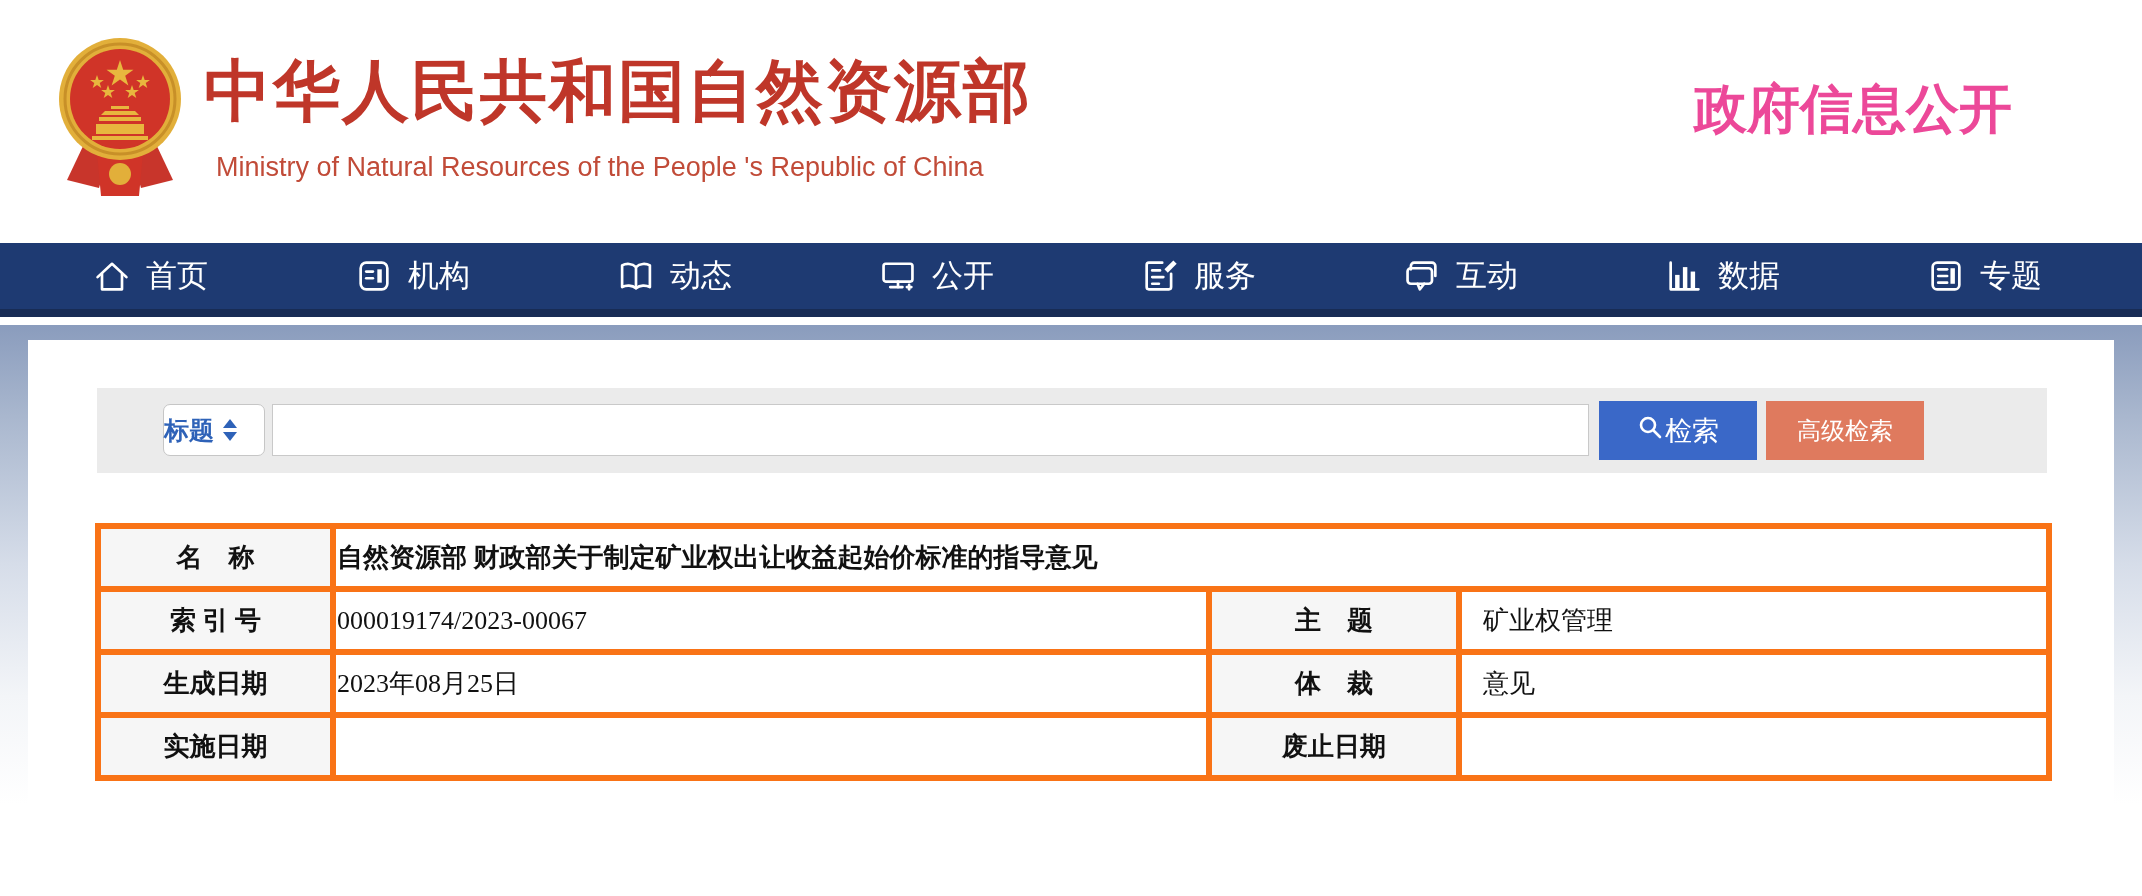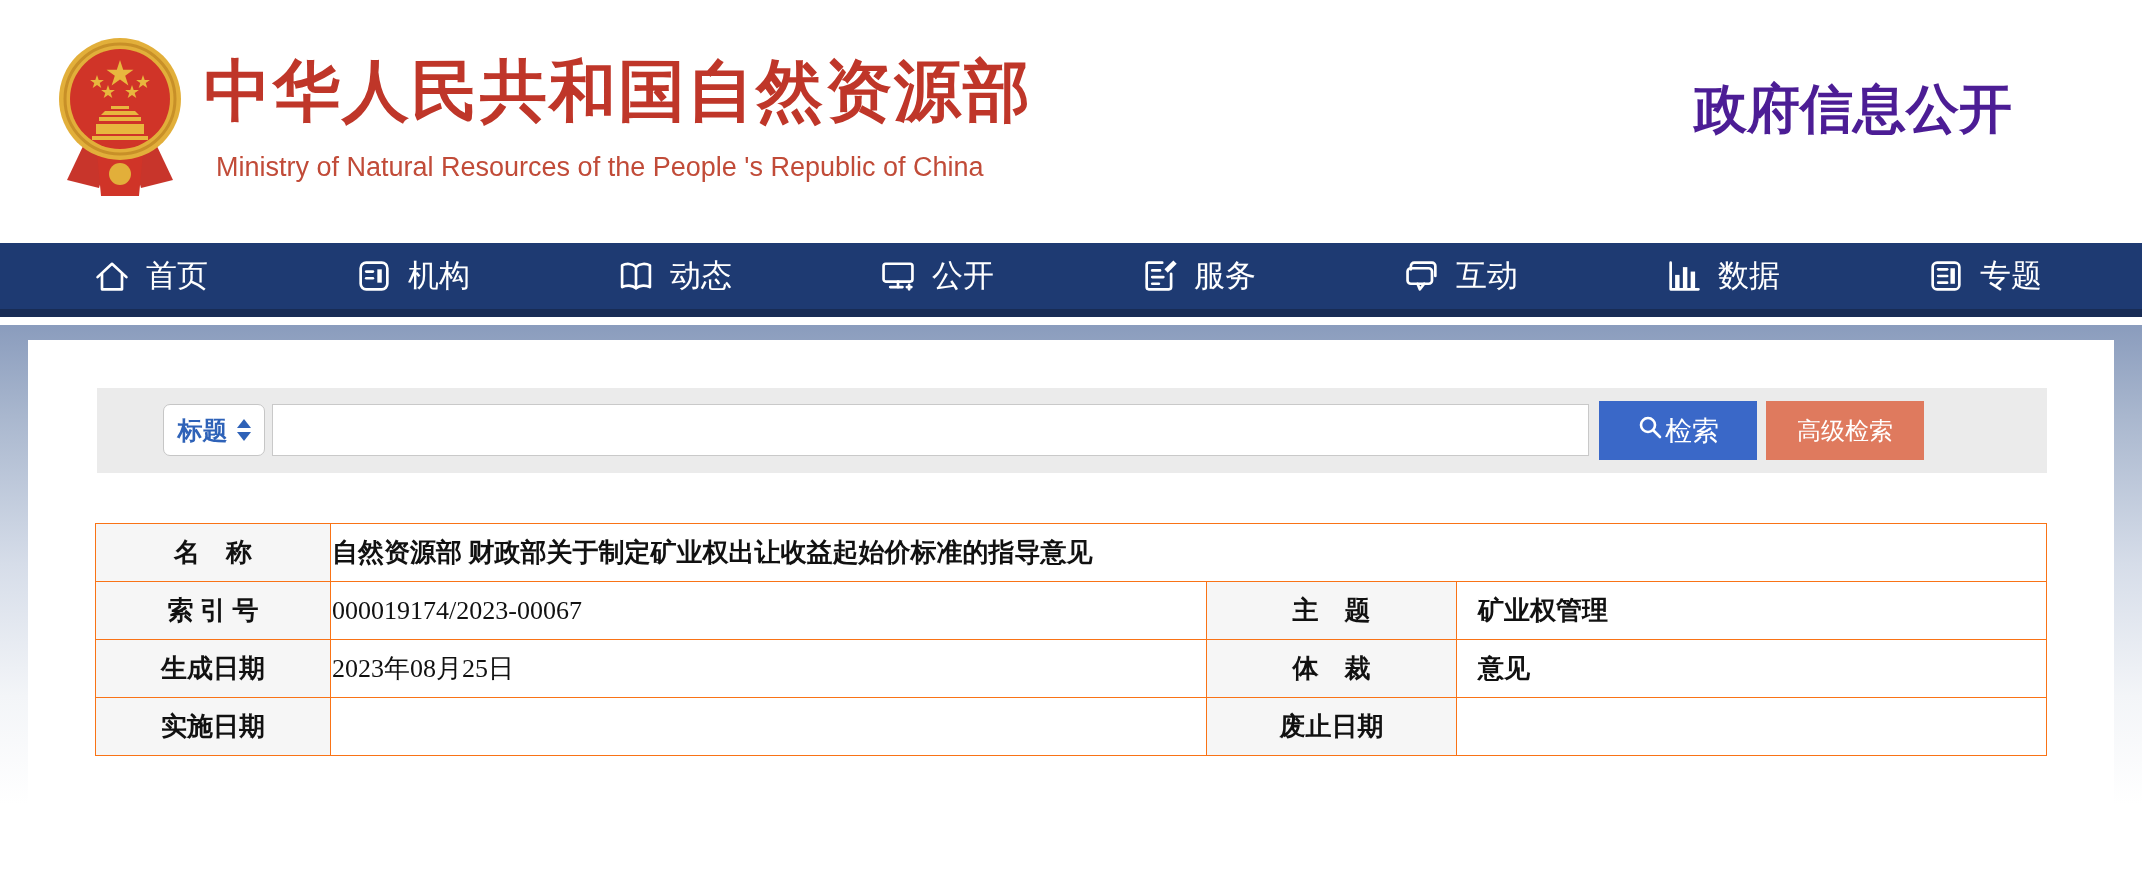--- a/index.html
+++ b/index.html
@@ -5,53 +5,53 @@
   html,body{margin:0;padding:0;}
   body{
     width:2142px;height:896px;position:relative;overflow:hidden;background:#fff;
     font-family:"Liberation Sans","DejaVu Sans",sans-serif;
   }
   
   .header{position:absolute;top:0;left:0;width:2142px;height:243px;background:#fff;}
   .emblem{position:absolute;left:54px;top:34px;width:132px;height:168px;}
   .title-cn{position:absolute;left:204px;top:46px;font-size:67px;font-weight:bold;color:#bf3629;letter-spacing:2px;white-space:nowrap;}
   .title-en{position:absolute;left:216px;top:152px;font-size:27px;color:#c14b38;white-space:nowrap;}
-  .section-title{position:absolute;left:1694px;top:74px;font-size:53px;font-weight:bold;color:#4c1d95;
+  .section-title{position:absolute;left:1694px;top:74px;font-size:53px;font-weight:bold;color:#ec4899;
     font-family:"Liberation Serif","DejaVu Serif",serif;white-space:nowrap;}
   
   .navbar{position:absolute;top:243px;left:0;width:2142px;height:74px;background:#1e3a72;
     border-bottom:8px solid #182c55;display:flex;align-items:center;justify-content:space-between;
     padding:0 100px 0 92px;box-sizing:border-box;}
   .nav-item{display:flex;align-items:center;gap:14px;color:#fff;font-size:31px;text-decoration:none;cursor:pointer;white-space:nowrap;}
   .nav-item svg{display:block;}
   
   .lower{position:absolute;top:325px;left:0;width:2142px;height:571px;
     background:linear-gradient(180deg,#8a9cbd 0%,#a9b7ce 16%,#d6dde9 42%,#f3f5f8 65%,#ffffff 84%);}
   .panel{position:absolute;left:28px;top:15px;width:2086px;height:556px;background:#fff;}
   
   .search-bar{position:absolute;left:69px;top:48px;width:1950px;height:85px;background:#ebebeb;}
   .field-select{position:absolute;left:66px;top:16px;width:102px;height:52px;background:#fff;
-    border:1px solid #c6c6c6;border-radius:7px;display:flex;align-items:center;justify-content:center;
+    border:1px solid #c6c6c6;border-radius:7px;display:flex;align-items:center;
     gap:9px;color:#2e62b8;font-weight:bold;font-size:25px;cursor:pointer;box-sizing:border-box;}
   .sort-arrows{display:flex;flex-direction:column;gap:4px;}
   .sort-arrows .up{width:0;height:0;border-left:7px solid transparent;border-right:7px solid transparent;border-bottom:9px solid #2e62b8;}
   .sort-arrows .down{width:0;height:0;border-left:7px solid transparent;border-right:7px solid transparent;border-top:9px solid #2e62b8;}
   .search-input{position:absolute;left:175px;top:16px;width:1317px;height:52px;border:1px solid #c9c9c9;
     box-sizing:border-box;font-size:24px;padding:0 14px;outline:none;background:#fff;}
   .btn-search{position:absolute;left:1502px;top:13px;width:158px;height:59px;background:#3a68c8;color:#fff;
     border:none;font-size:27px;display:flex;align-items:center;justify-content:center;gap:2px;cursor:pointer;}
   .btn-advanced{position:absolute;left:1669px;top:13px;width:158px;height:59px;background:#df7a5e;color:#fff;
     border:none;font-size:24px;display:flex;align-items:center;justify-content:center;cursor:pointer;text-align:right;}
   
   .record-table{position:absolute;left:67px;top:183px;width:1951px;border-collapse:collapse;
     font-family:"Liberation Serif","DejaVu Serif",serif;table-layout:fixed;}
-  .record-table td{border:1px solid #f97316;height:55px;font-size:26px;color:#111;overflow:hidden;white-space:nowrap;}
+  .record-table td{border:6px solid #f97316;height:55px;font-size:26px;color:#111;overflow:hidden;white-space:nowrap;}
   .record-table td.lbl{background:#f6f6f6;text-align:center;font-weight:bold;}
   .record-table td.val{}
-  .record-table td.val2{padding-left:21px;font-weight:bold;}
+  .record-table td.val2{padding-left:21px;}
   .record-table tr.first td.val{font-weight:bold;}
 </style>
 </head>
 <body>
 
 <div class="header">
   <svg class="emblem" viewBox="0 0 130 168">
 
     <path d="M30 108 L12 146 L44 154 L52 126 Z" fill="#c8352b"></path>
     <path d="M100 108 L118 146 L86 154 L78 126 Z" fill="#c8352b"></path>

